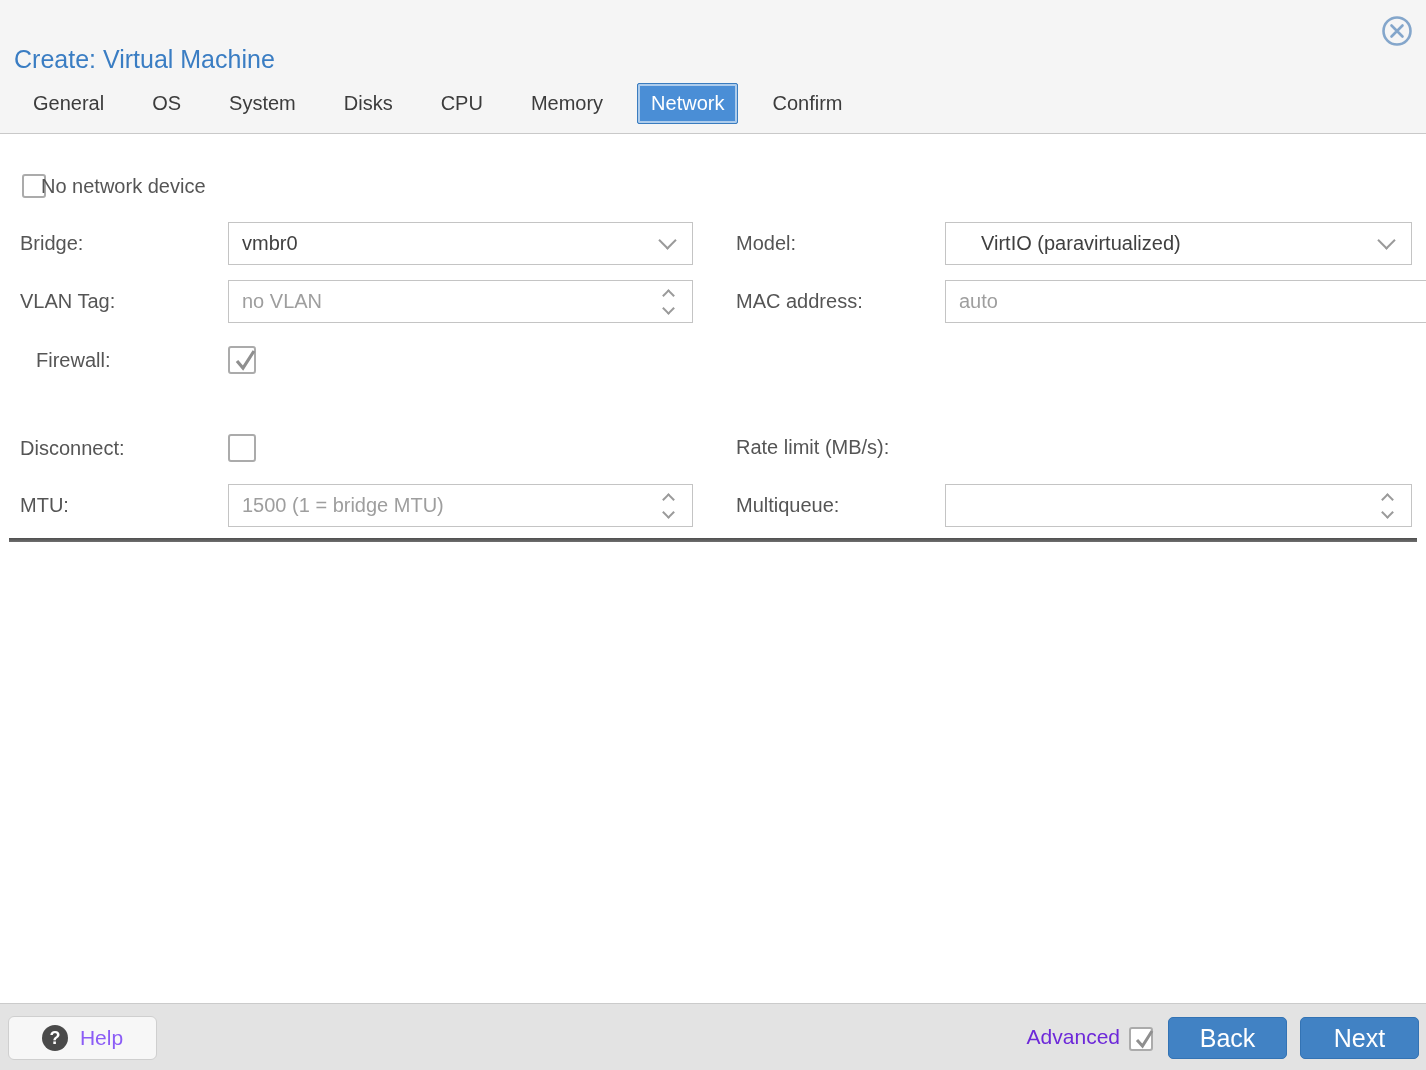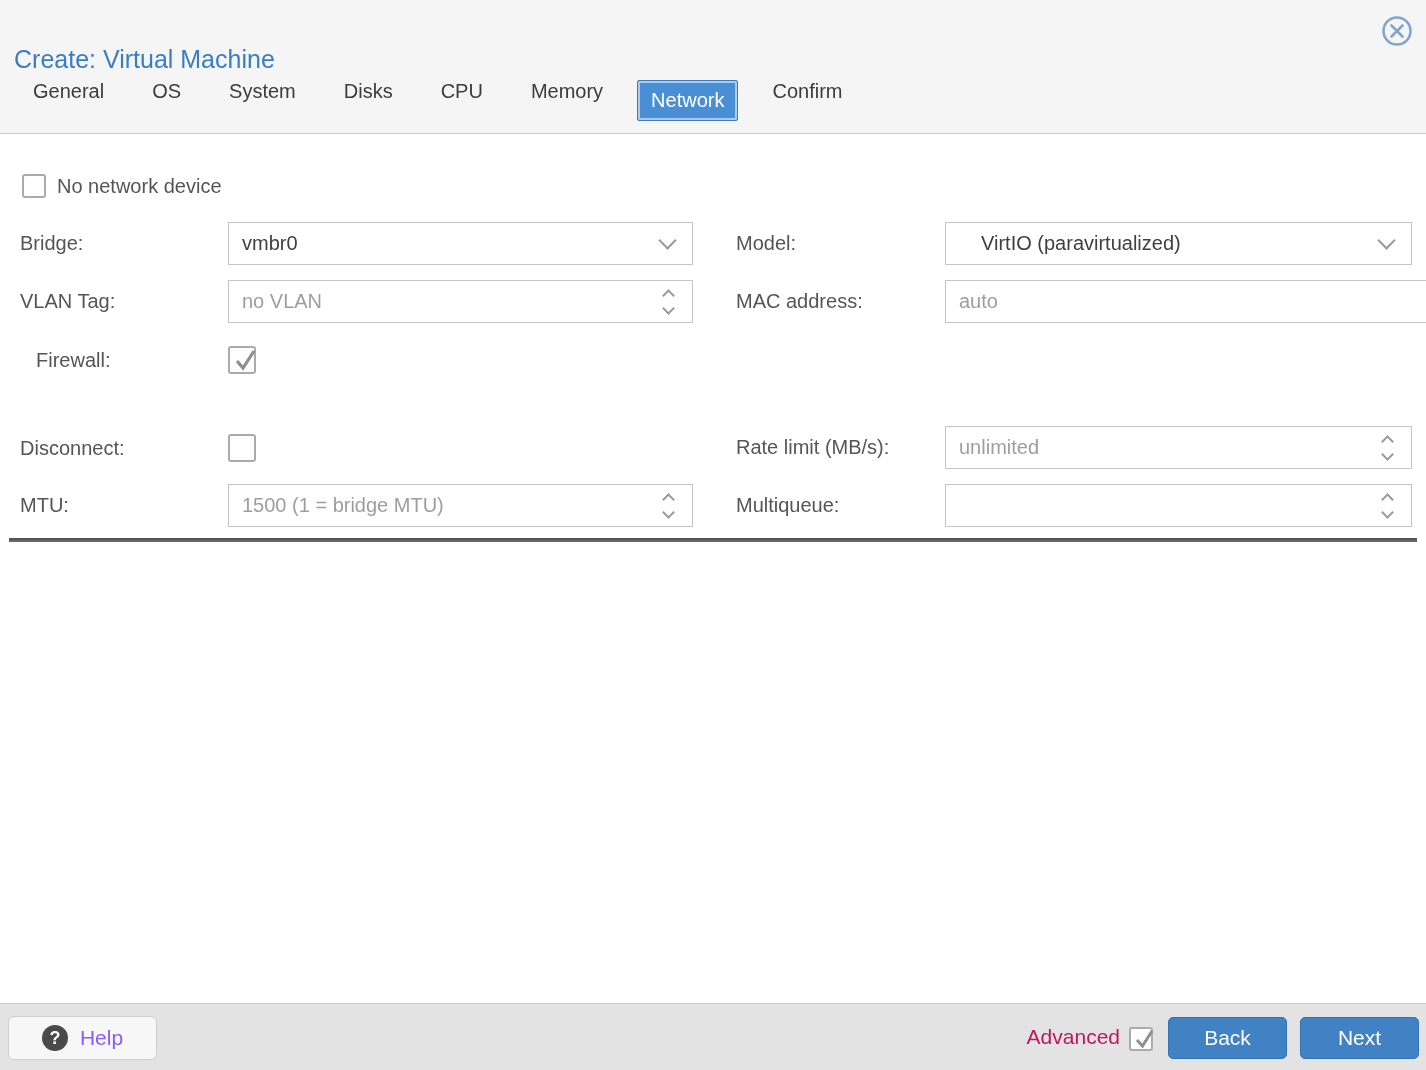--- a/index.html
+++ b/index.html
@@ -5,21 +5,21 @@
   * { margin:0; padding:0; box-sizing:border-box; }
   html,body { width:1426px; height:1070px; background:#fff; }
   body { font-family:"Liberation Sans","DejaVu Sans",sans-serif; color:#555; }
   .dialog { position:relative; width:1426px; height:1070px; background:#fff; box-shadow:inset 0 0 0 1px #c9c9c9; overflow:hidden; }
 
   
   .header { position:absolute; left:0; top:0; width:1426px; height:134px; background:#f5f5f5; border-bottom:1px solid #c9c9c9; }
   .title { position:absolute; left:14px; top:15px; font-size:25px; color:#3a7dc3;margin-top:30px; }
   .close-btn { position:absolute; left:1379px; top:13px; width:36px; height:36px; cursor:pointer; }
 
-  .tabs { position:absolute; left:33px; top:80px; height:46px; display:flex; align-items:flex-start; gap:48px; }
+  .tabs { position:absolute; left:33px; top:80px; height:46px; display:flex; align-items:center; gap:48px; }
   .tab { font-size:20px; color:#3c3c3c; cursor:pointer; white-space:nowrap; }
   .tab.active { background:#4a8ed6; color:#fff; border:1px solid #3a7cbf; box-shadow:inset 0 0 0 2px rgba(255,255,255,.55); padding:8px 13px; margin:0 -14px; border-radius:2px; }
 
   
   .body { position:absolute; left:0; top:134px; width:1426px; height:869px; background:#fff; }
   .flabel { position:absolute; font-size:20px; color:#555; line-height:24px; }
 
   .cb { position:absolute; background:#fff; border:2px solid #ababab; border-radius:3px; }
   .cb .tick { display:none; position:absolute; left:1px; top:-2px; }
   .cb.checked .tick { display:block; }
@@ -35,23 +35,23 @@
   .sp-up { width:9px; height:9px; border-left:2px solid #9a9a9a; border-top:2px solid #9a9a9a; transform:rotate(45deg); margin-bottom:2px; }
   .sp-dn { width:9px; height:9px; border-left:2px solid #9a9a9a; border-bottom:2px solid #9a9a9a; transform:rotate(-45deg); margin-top:2px; }
 
   .separator { position:absolute; left:9px; top:404px; width:1408px; height:4px; background:linear-gradient(#4e4e4e,#6f6f6f); }
 
   
   .footer { position:absolute; left:0; top:1003px; width:1426px; height:67px; background:#e3e3e3; border-top:1px solid #cbcbcb; }
   .help-btn { position:absolute; left:8px; top:12px; width:149px; height:44px; background:#f7f7f7; border:1px solid #cfcfcf; border-radius:6px; display:flex; align-items:center; justify-content:center; gap:12px; cursor:pointer; }
   .qmark { width:26px; height:26px; border-radius:50%; background:#4a4a4a; color:#fff; font-weight:bold; font-size:18px; display:flex; align-items:center; justify-content:center; }
   .help-label { font-size:21px; color:#8b5cf6; }
-  .advanced-label { position:absolute; right:306px; top:21px; font-size:21px; color:#be185d; }
+  .advanced-label { position:absolute; right:306px; top:21px; font-size:21px; color:#6d28d9; }
   .footer .cb { left:1129px; top:23px; width:24px; height:24px; }
-  .btn { position:absolute; top:13px; width:119px; height:42px; background:#4182c4; border:1px solid #3373b4; border-radius:5px; color:#fff; font-family:inherit; font-size:21px; cursor:pointer; }
+  .btn { position:absolute; top:13px; width:119px; height:42px; background:#4182c4; border:1px solid #3373b4; border-radius:5px; color:#fff; font-family:inherit; font-size:25px; cursor:pointer; }
   .btn.back { left:1168px; }
   .btn.next { left:1300px; }
 </style>
 </head>
 <body>
 
 <div class="dialog">
 
   <div class="header">
     <div class="title">Create: Virtual Machine</div>
@@ -71,21 +71,21 @@
       <div class="tab active">Network</div>
       <div class="tab">Confirm</div>
     </div>
   </div>
 
   <div class="body">
 
     <span class="cb" style="left:22px; top:40px; width:24px; height:24px;">
       
     </span>
-    <div class="flabel" style="left:57px; top:40px;text-align:right;">No network device</div>
+    <div class="flabel" style="left:41px; top:40px;text-align:right;">No network device</div>
 
     <div class="flabel" style="left:20px; top:97px;">Bridge:</div>
     <div class="field" style="left:228px; top:88px; width:465px; height:43px;">
       <input type="text" value="vmbr0" style="">
       <span class="dd-trigger">
           <span class="chev-dn"></span>
         </span>
     </div>
 
     <div class="flabel" style="left:736px; top:97px;">Model:</div>
@@ -118,27 +118,20 @@
     </span>
 
     <div class="separator"></div>
 
     <div class="flabel" style="left:20px; top:302px;">Disconnect:</div>
     <span class="cb" style="left:228px; top:300px; width:28px; height:28px;">
       
     </span>
 
     <div class="flabel" style="left:736px; top:301px;">Rate limit (MB/s):</div>
-    <div class="field" style="left:945px; top:292px; width:467px; height:43px;">
-      <input type="text" placeholder="unlimited" style="">
-      <span class="spinner">
-          <span class="sp-up"></span>
-          <span class="sp-dn"></span>
-        </span>
-    </div>
 
     <div class="flabel" style="left:20px; top:359px;">MTU:</div>
     <div class="field" style="left:228px; top:350px; width:465px; height:43px;">
       <input type="text" placeholder="1500 (1 = bridge MTU)" style="">
       <span class="spinner">
           <span class="sp-up"></span>
           <span class="sp-dn"></span>
         </span>
     </div>
 

